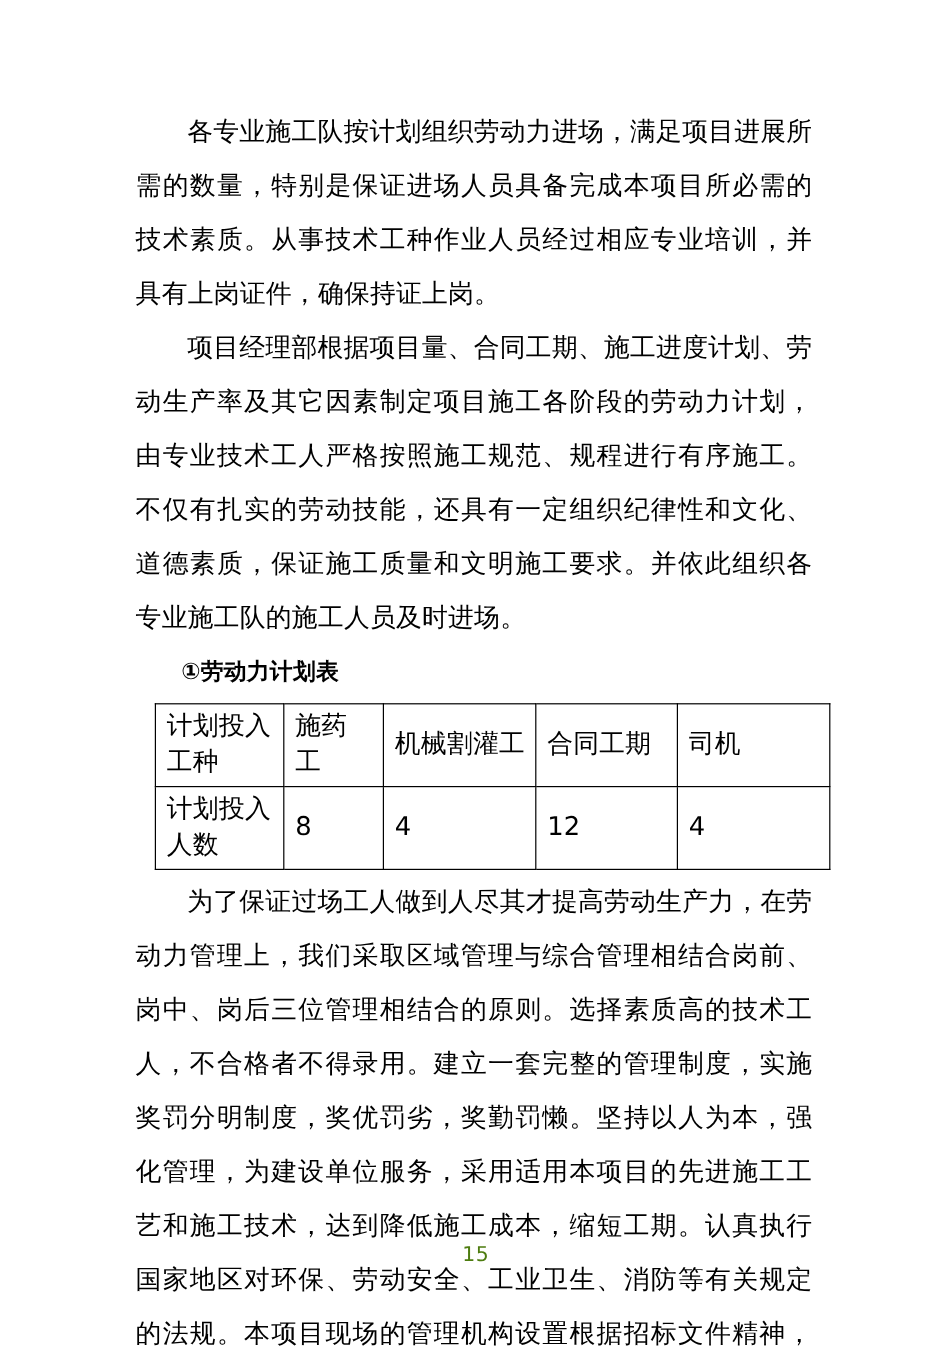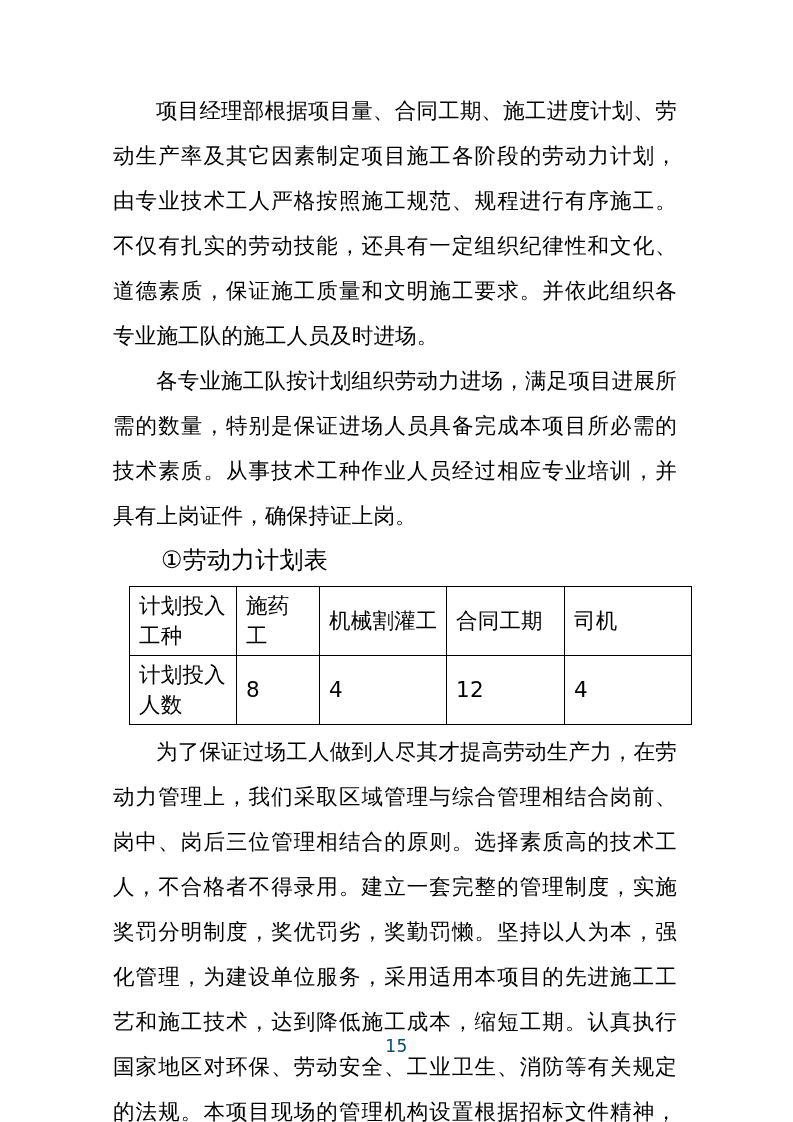--- a/index.html
+++ b/index.html
@@ -30,24 +30,25 @@
     font-size: 21.5px;
     line-height: 45px;
     text-align: justify;
     text-justify: inter-ideograph;
     text-indent: 2em;
     letter-spacing: 0.2px;
     word-break: break-all;
   }
   p.heading-item {
     margin: 0;
-    font-size: 24px;
+    font-size: 19px;
     line-height: 45px;
     text-indent: 2em;
     letter-spacing: 0.2px;
+    font-weight: bold;
   }
 
   table.labor-table {
     border-collapse: collapse;
     table-layout: fixed;
     width: 562px;
     margin: 0;
     margin-left: 0;
     font-size: 21.5px;
   }
@@ -71,34 +72,34 @@
 
   .table-wrap { margin-top: 3px; margin-bottom: 4px; padding-left: 16px; }
 
   .page-number {
     position: absolute;
     left: 0;
     right: 0;
     top: 1036px;
     text-align: center;
     font-size: 17px;
-    color: #0c4a6e;
+    color: #4d7c0f;
     letter-spacing: 0.5px;
   }
 </style>
 </head>
 <body>
 
 <div class="page">
 
   <div class="content">
 
+    <p class="para">各专业施工队按计划组织劳动力进场，满足项目进展所需的数量，特别是保证进场人员具备完成本项目所必需的技术素质。从事技术工种作业人员经过相应专业培训，并具有上岗证件，确保持证上岗。</p>
+
     <p class="para">项目经理部根据项目量、合同工期、施工进度计划、劳动生产率及其它因素制定项目施工各阶段的劳动力计划，由专业技术工人严格按照施工规范、规程进行有序施工。不仅有扎实的劳动技能，还具有一定组织纪律性和文化、道德素质，保证施工质量和文明施工要求。并依此组织各专业施工队的施工人员及时进场。</p>
-
-    <p class="para">各专业施工队按计划组织劳动力进场，满足项目进展所需的数量，特别是保证进场人员具备完成本项目所必需的技术素质。从事技术工种作业人员经过相应专业培训，并具有上岗证件，确保持证上岗。</p>
 
     <p class="heading-item">①劳动力计划表</p>
 
     <div class="table-wrap">
       <table class="labor-table">
         <colgroup>
           <col class="c0">
             <col class="c1">
             <col class="c2">
             <col class="c3">

